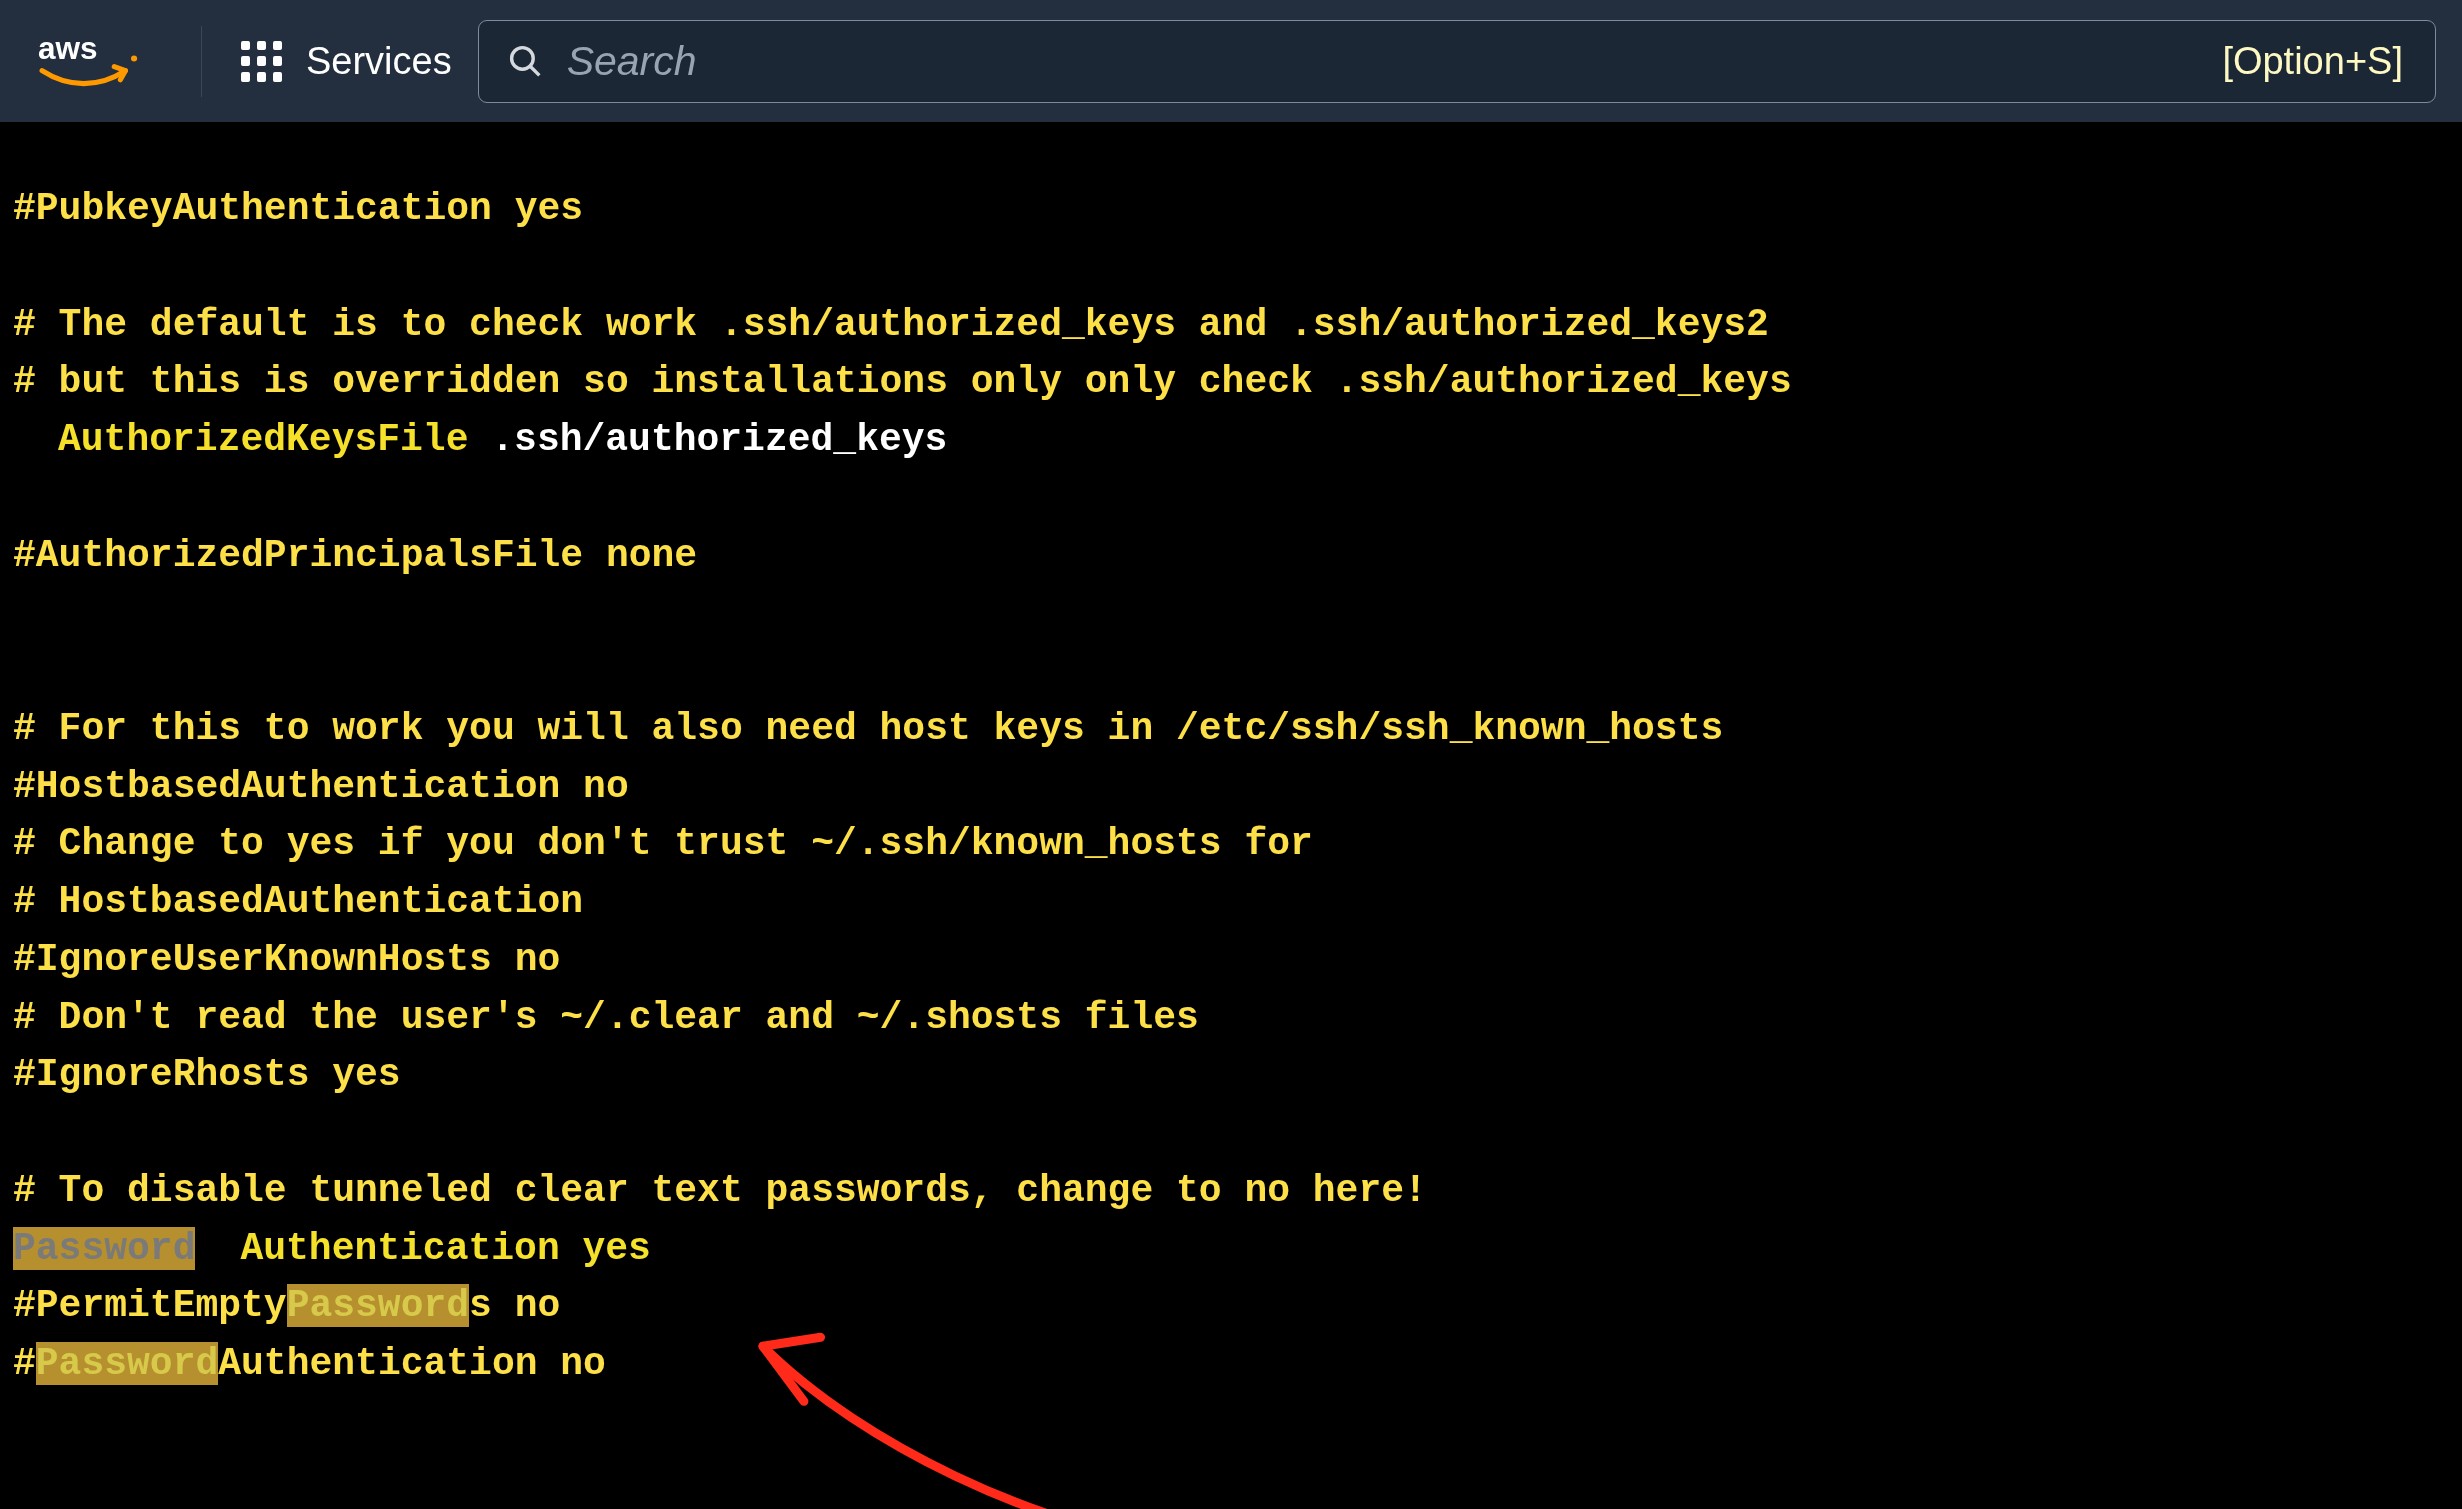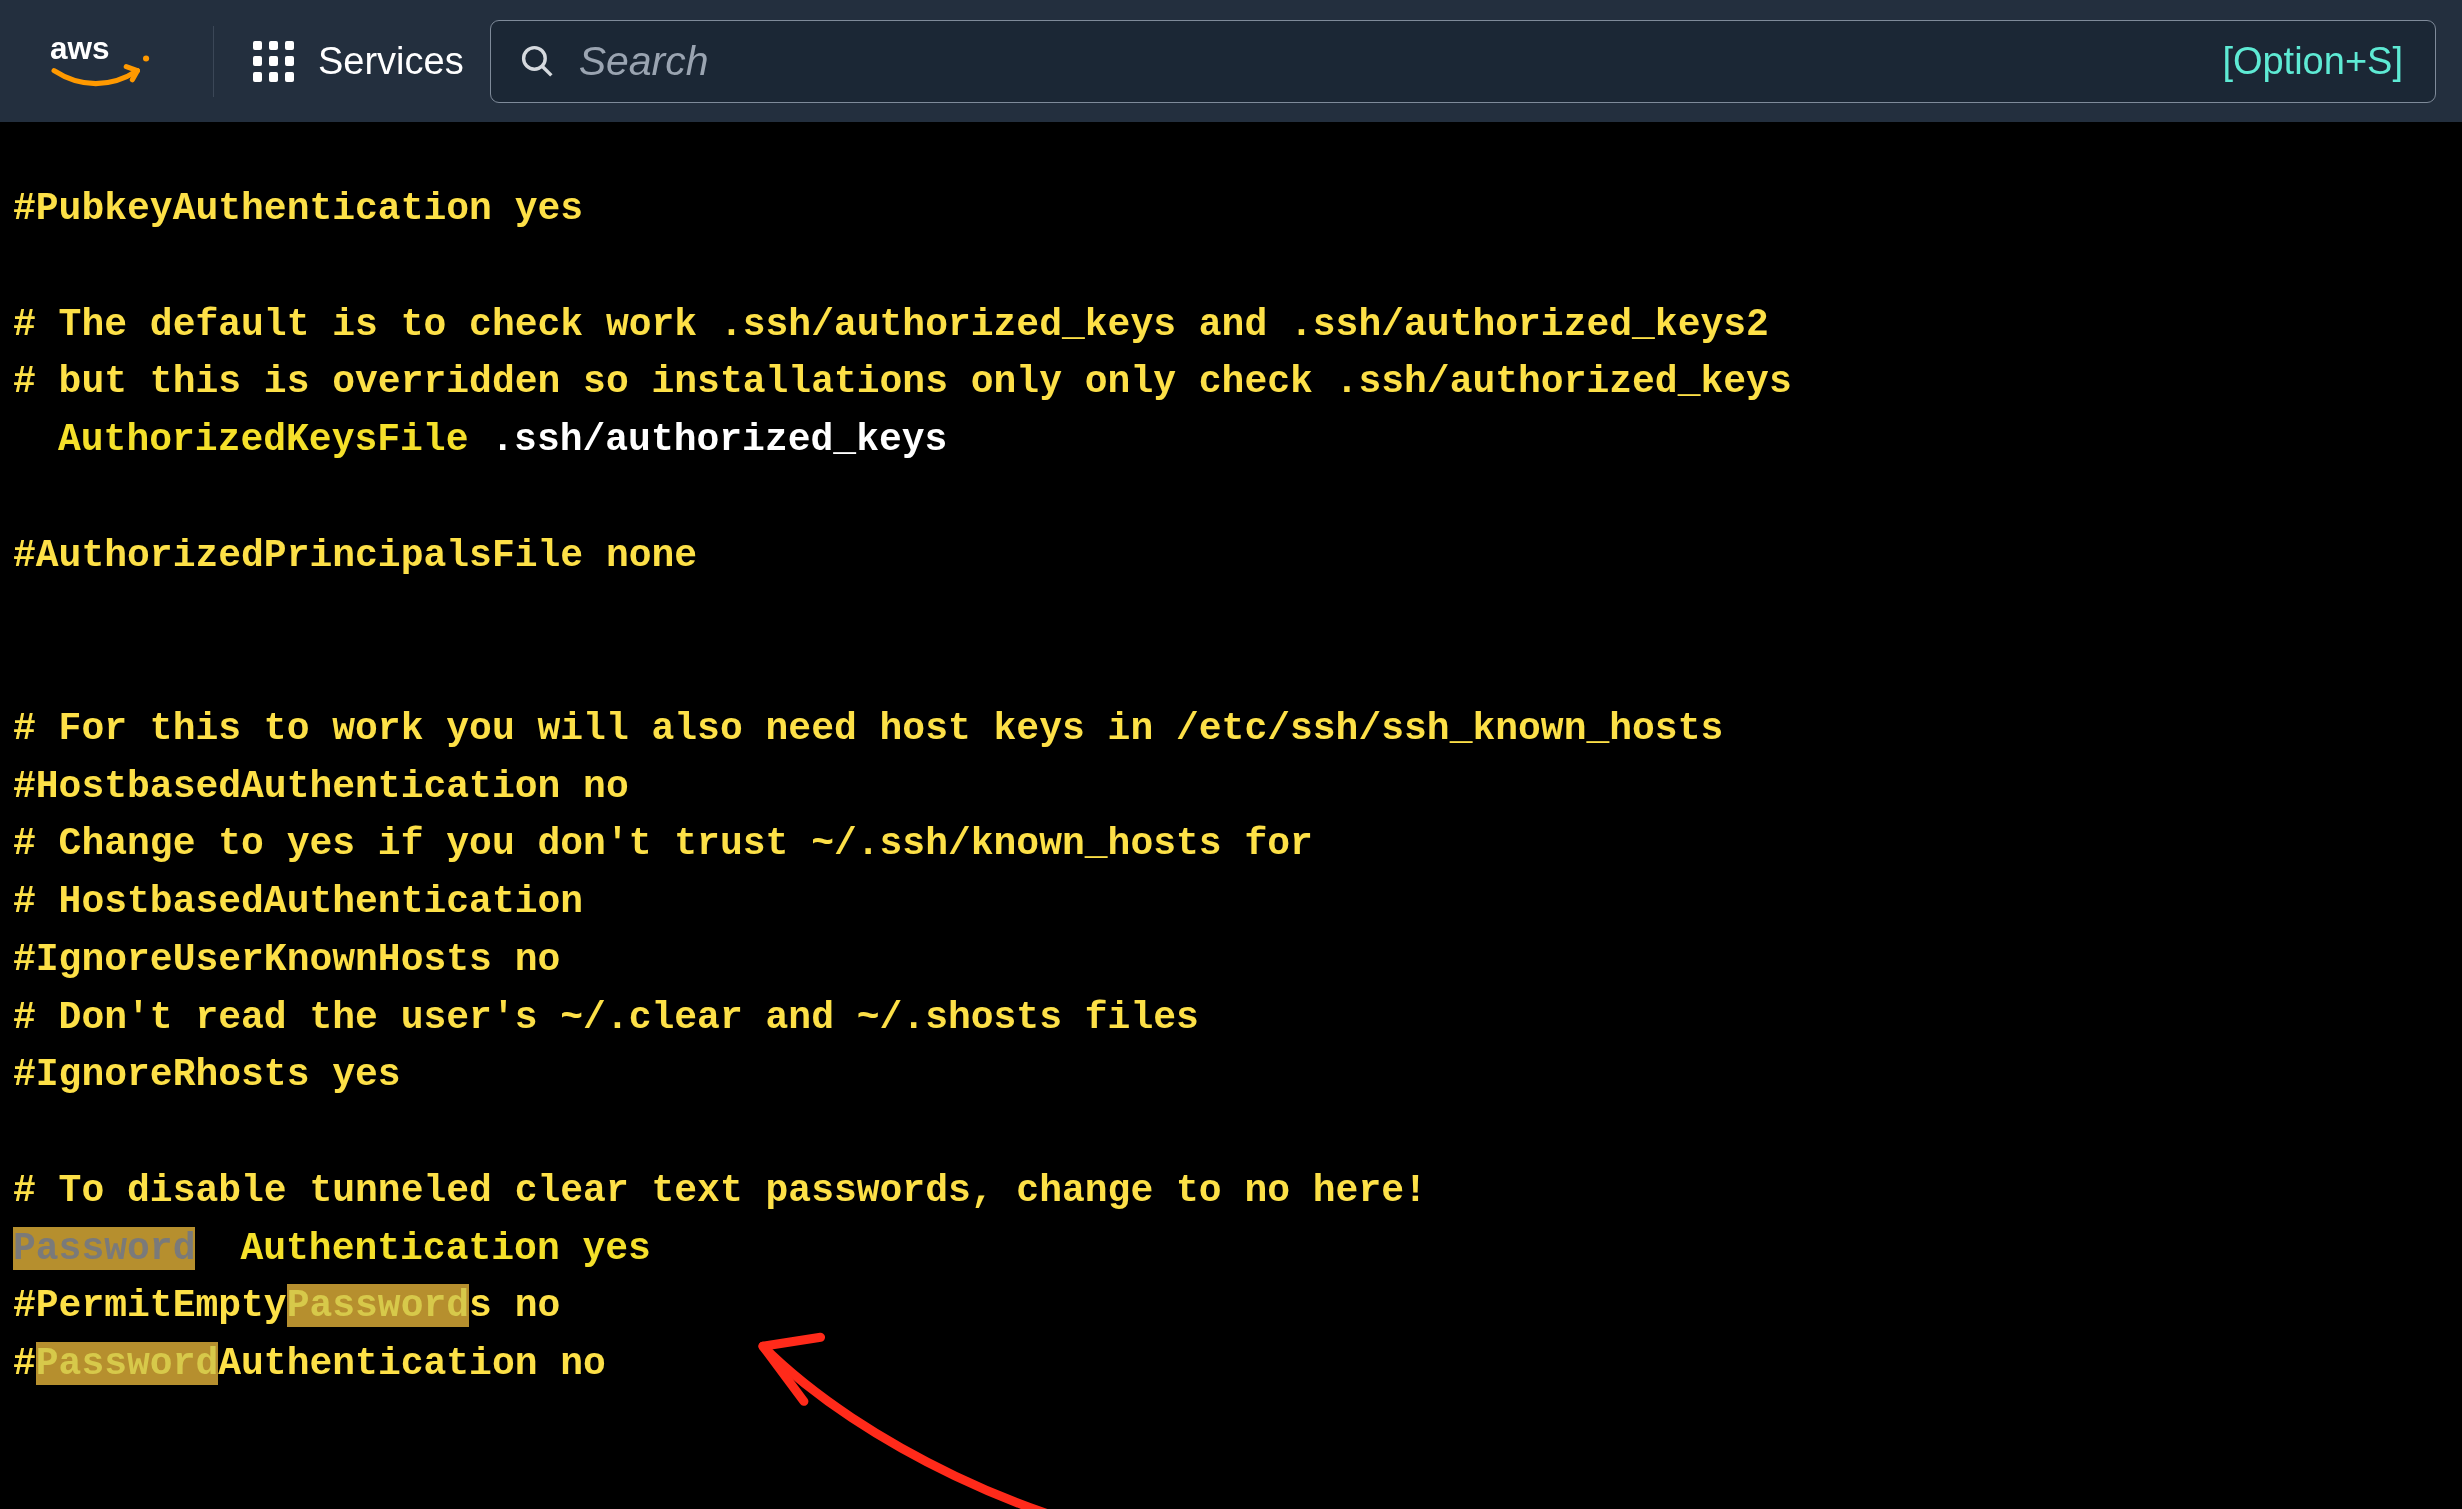--- a/index.html
+++ b/index.html
@@ -12,21 +12,20 @@
     align-items: center;
     height: 122px;
     background: #232f3e;
     padding: 0 26px 0 38px;
     gap: 26px;
   }
   .logo-box {
     display: flex; align-items: center; justify-content: center;
     height: 100%;
     padding-right: 35px;
-    margin-left: 12px;
   }
   .logo-box svg { height: 61px; width: auto; display:block; }
   .vdiv { width: 1.3px; height: 71px; background: #3b4757; margin: 0 13px 0 0; }
   .services {
     display: flex; align-items: center; gap: 24px;
     color: #ffffff; font-family: Arial, Helvetica, sans-serif; font-size: 38px;
     cursor: pointer;
   }
   .services .grid-icon {
     width: 41px; height: 41px;
@@ -47,21 +46,21 @@
   }
   .searchbox svg { flex: 0 0 auto; }
   .searchbox input {
     flex: 1; height: 100%;
     background: transparent; border: none; outline: none;
     color: #3b82f6; font-family: Arial, Helvetica, sans-serif;
     font-size: 41px; font-style: italic;
   }
   .searchbox input::placeholder { color: #9aa4b1; font-style: italic; }
   .searchbox .hint {
-    color: #5eead4; font-family: Arial, Helvetica, sans-serif;
+    color: #fef9c3; font-family: Arial, Helvetica, sans-serif;
     font-size: 38px; font-style: normal;
   }
 
   
   .term {
     padding: 58px 13px 0 13px;
     color: #ffffff;
     font-size: 38px;
     font-weight: bold;
     line-height: 1.52;

